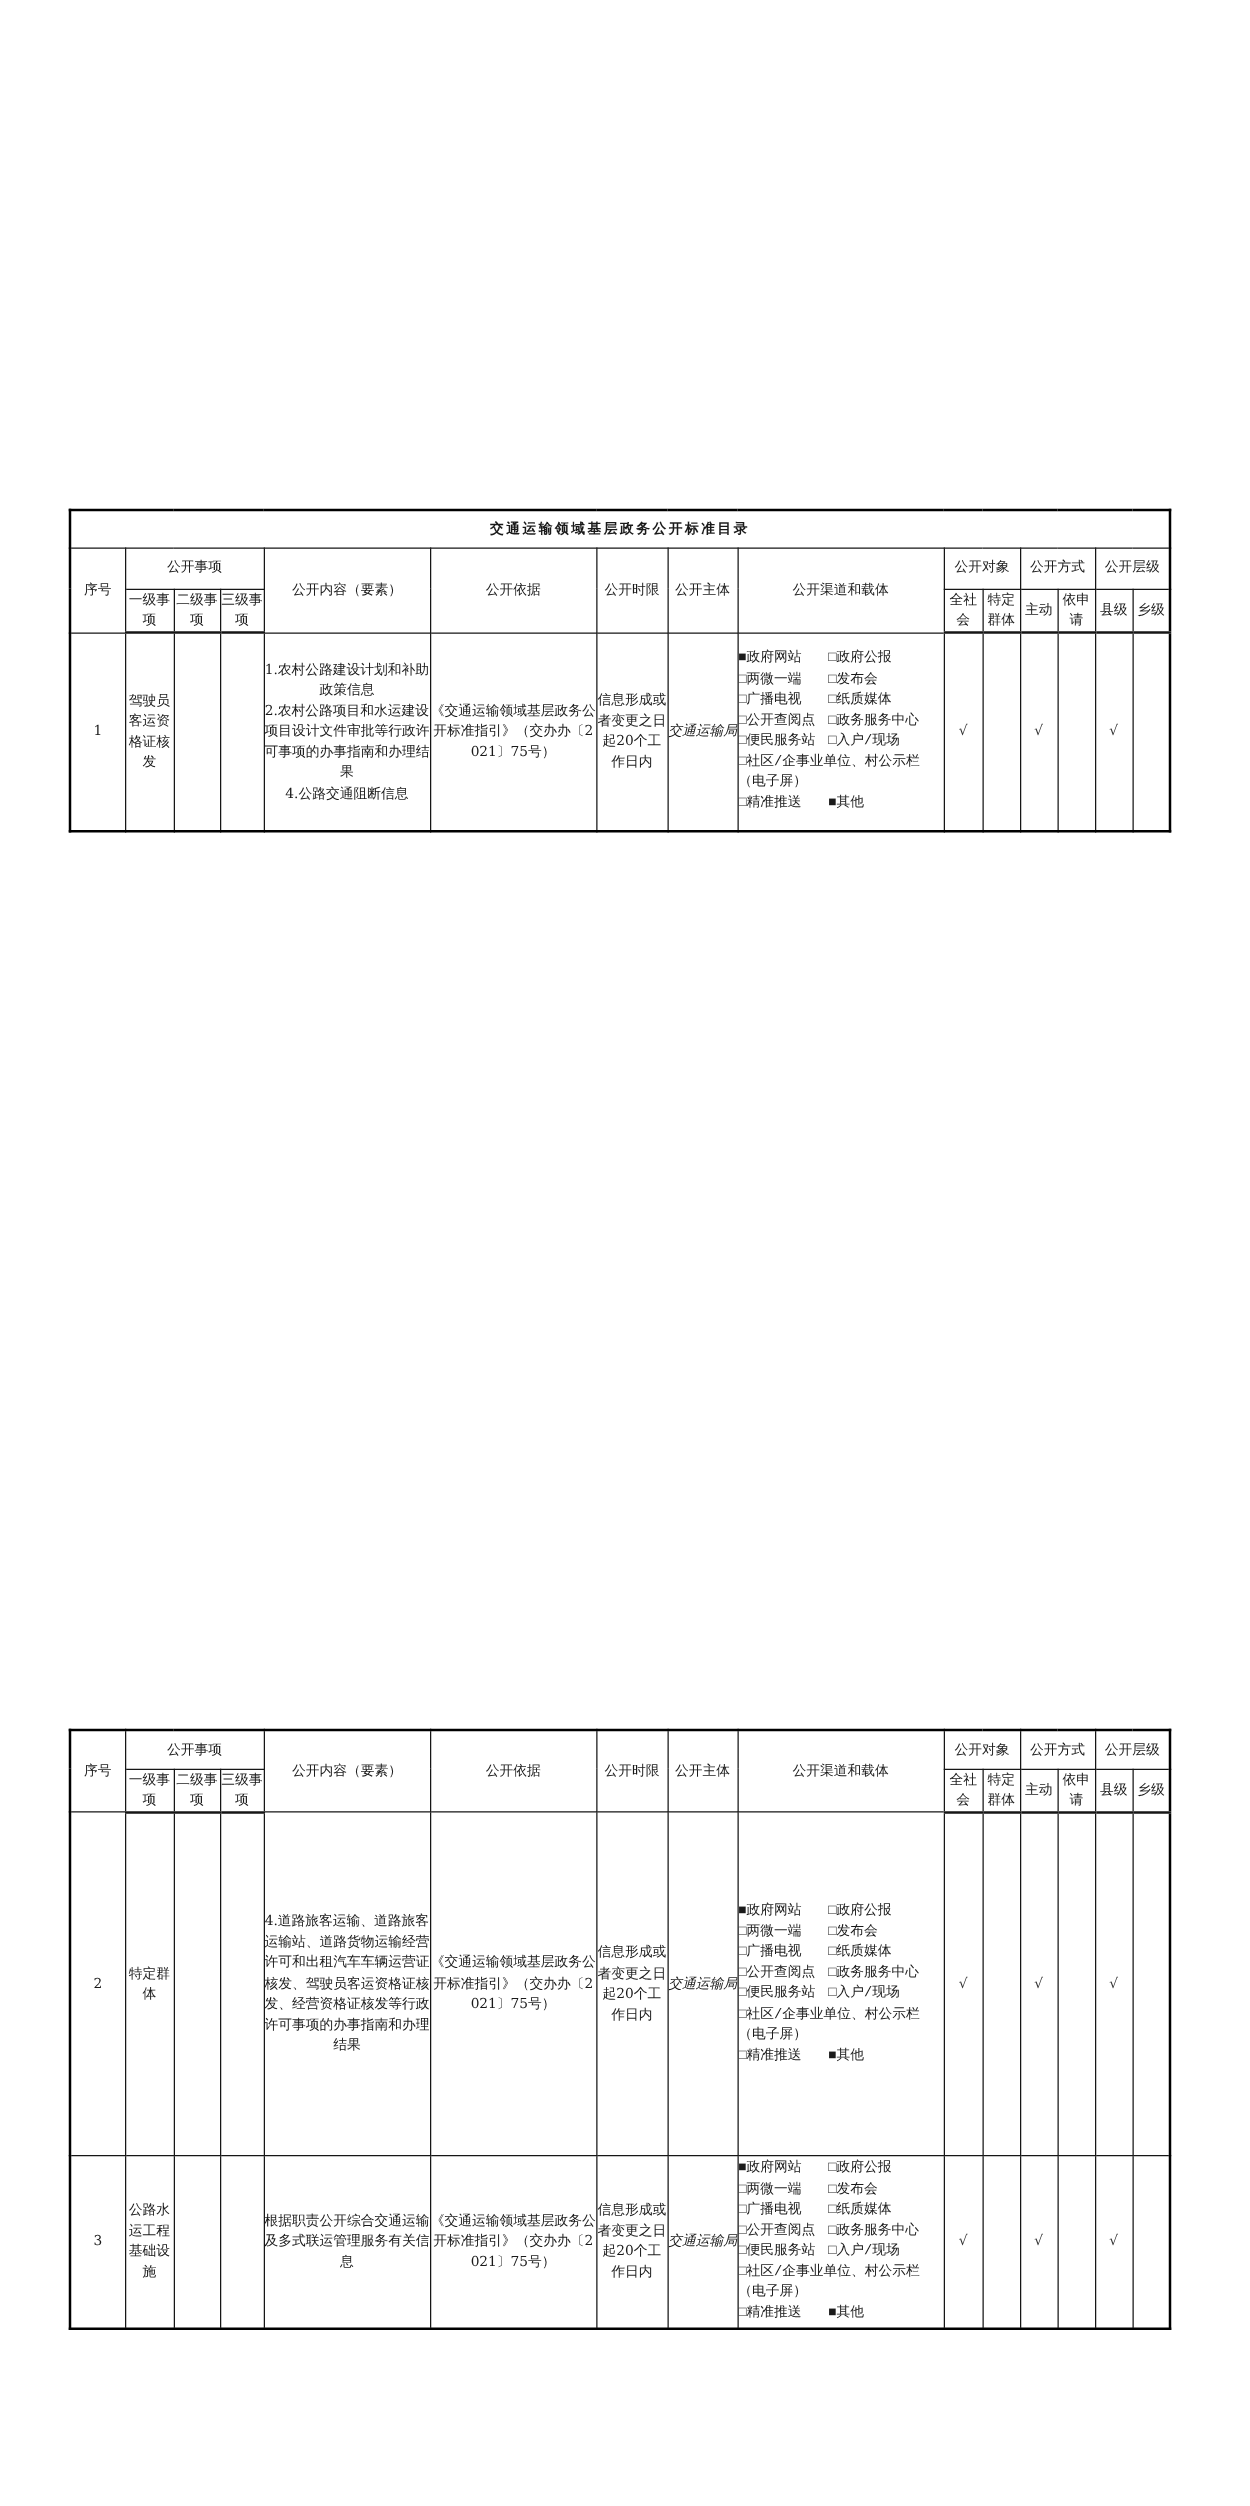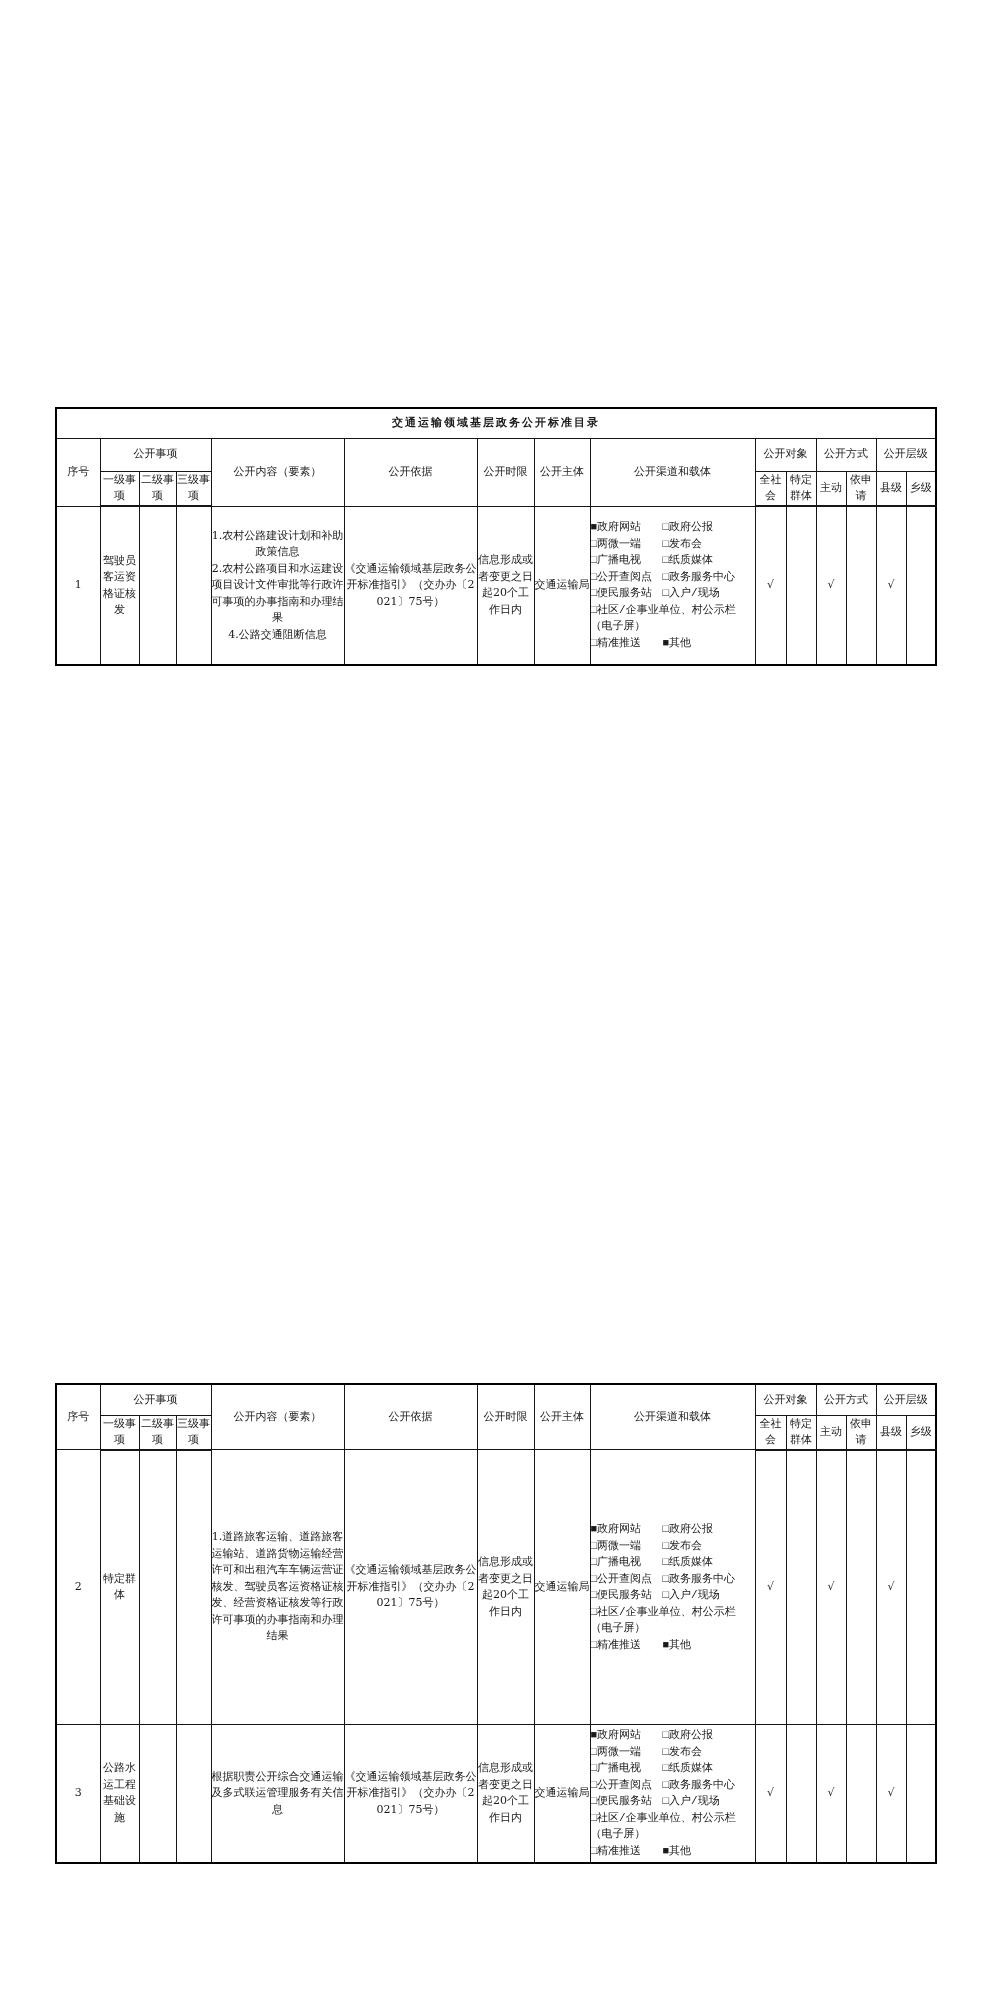--- a/index.html
+++ b/index.html
@@ -19,21 +19,21 @@
     font-size:11px;line-height:1.5;overflow:hidden;word-break:break-all;
   }
   .title-cell{
     font-size:19px;font-weight:bold;letter-spacing:2px;text-align:center;
   }
   .hdr{font-weight:normal;}
   tr.hdr-b td{border-bottom-width:2px;}
   .cell-content{text-align:left;padding:2px 6px;white-space:pre-line;}
   .cell-basis{text-align:left;padding:2px 6px;}
   .cell-time{padding:2px 6px;}
-  .cell-subject{padding:2px 4px;}
+  .cell-subject{padding:2px 4px;font-style:italic;}
   .cell-level1{padding:2px 6px;}
   .cell-channels{text-align:left;padding:3px 6px;line-height:1.55;}
   .ch-line{text-align:left;font-family:Liberation Mono, monospace;}
   .ch-first{display:inline-block;min-width:72px;}
   .mark{font-size:12px;color:#333;}
 </style>
 </head>
 <body>
 
 <div class="tbl-wrap" id="table1">
@@ -154,21 +154,21 @@
       <td class="hdr">主动</td>
       <td class="hdr">依申请</td>
       <td class="hdr">县级</td>
       <td class="hdr">乡级</td>
     </tr>
     <tr style="height:275px">
       <td>2</td>
       <td class="cell-level1">特定群体</td>
       <td></td>
       <td></td>
-      <td class="cell-content">1.道路旅客运输、道路旅客运输站、道路货物运输经营许可和出租汽车车辆运营证核发、驾驶员客运资格证核发、经营资格证核发等行政许可事项的办事指南和办理结果</td>
+      <td class="cell-content">4.道路旅客运输、道路旅客运输站、道路货物运输经营许可和出租汽车车辆运营证核发、驾驶员客运资格证核发、经营资格证核发等行政许可事项的办事指南和办理结果</td>
       <td class="cell-basis">《交通运输领域基层政务公开标准指引》（交办办〔2021〕75号）</td>
       <td class="cell-time">信息形成或者变更之日起20个工作日内</td>
       <td class="cell-subject">交通运输局</td>
       <td class="cell-channels">
             <div class="ch-line"><span class="ch-item ch-first">■政府网站</span><span class="ch-item">□政府公报</span></div>
             <div class="ch-line"><span class="ch-item ch-first">□两微一端</span><span class="ch-item">□发布会</span></div>
             <div class="ch-line"><span class="ch-item ch-first">□广播电视</span><span class="ch-item">□纸质媒体</span></div>
             <div class="ch-line"><span class="ch-item ch-first">□公开查阅点</span><span class="ch-item">□政务服务中心</span></div>
             <div class="ch-line"><span class="ch-item ch-first">□便民服务站</span><span class="ch-item">□入户/现场</span></div>
             <div class="ch-line"><span class="ch-item">□社区/企事业单位、村公示栏（电子屏）</span></div>

